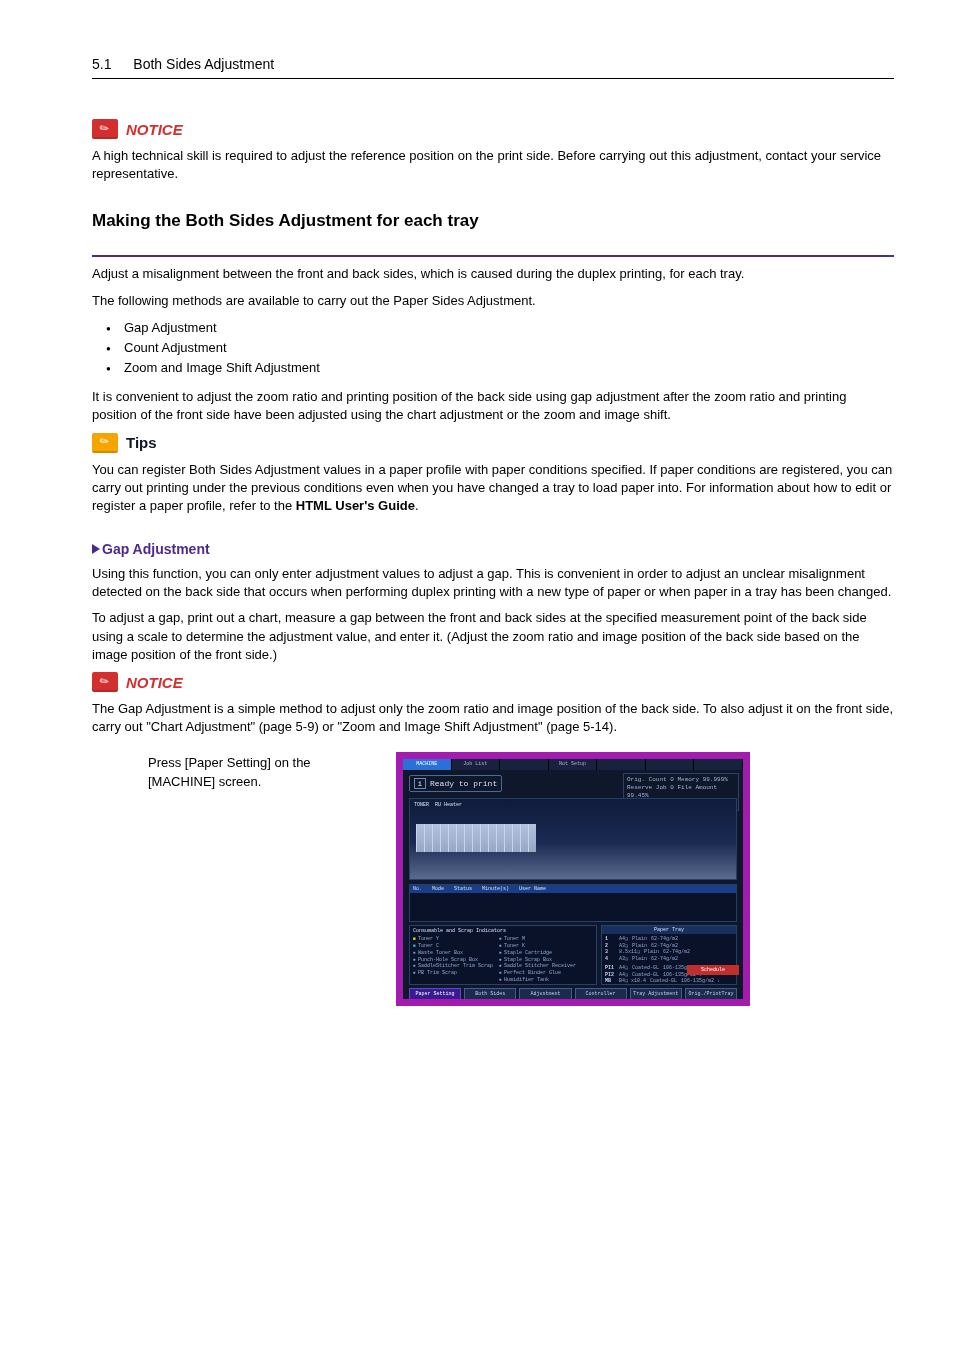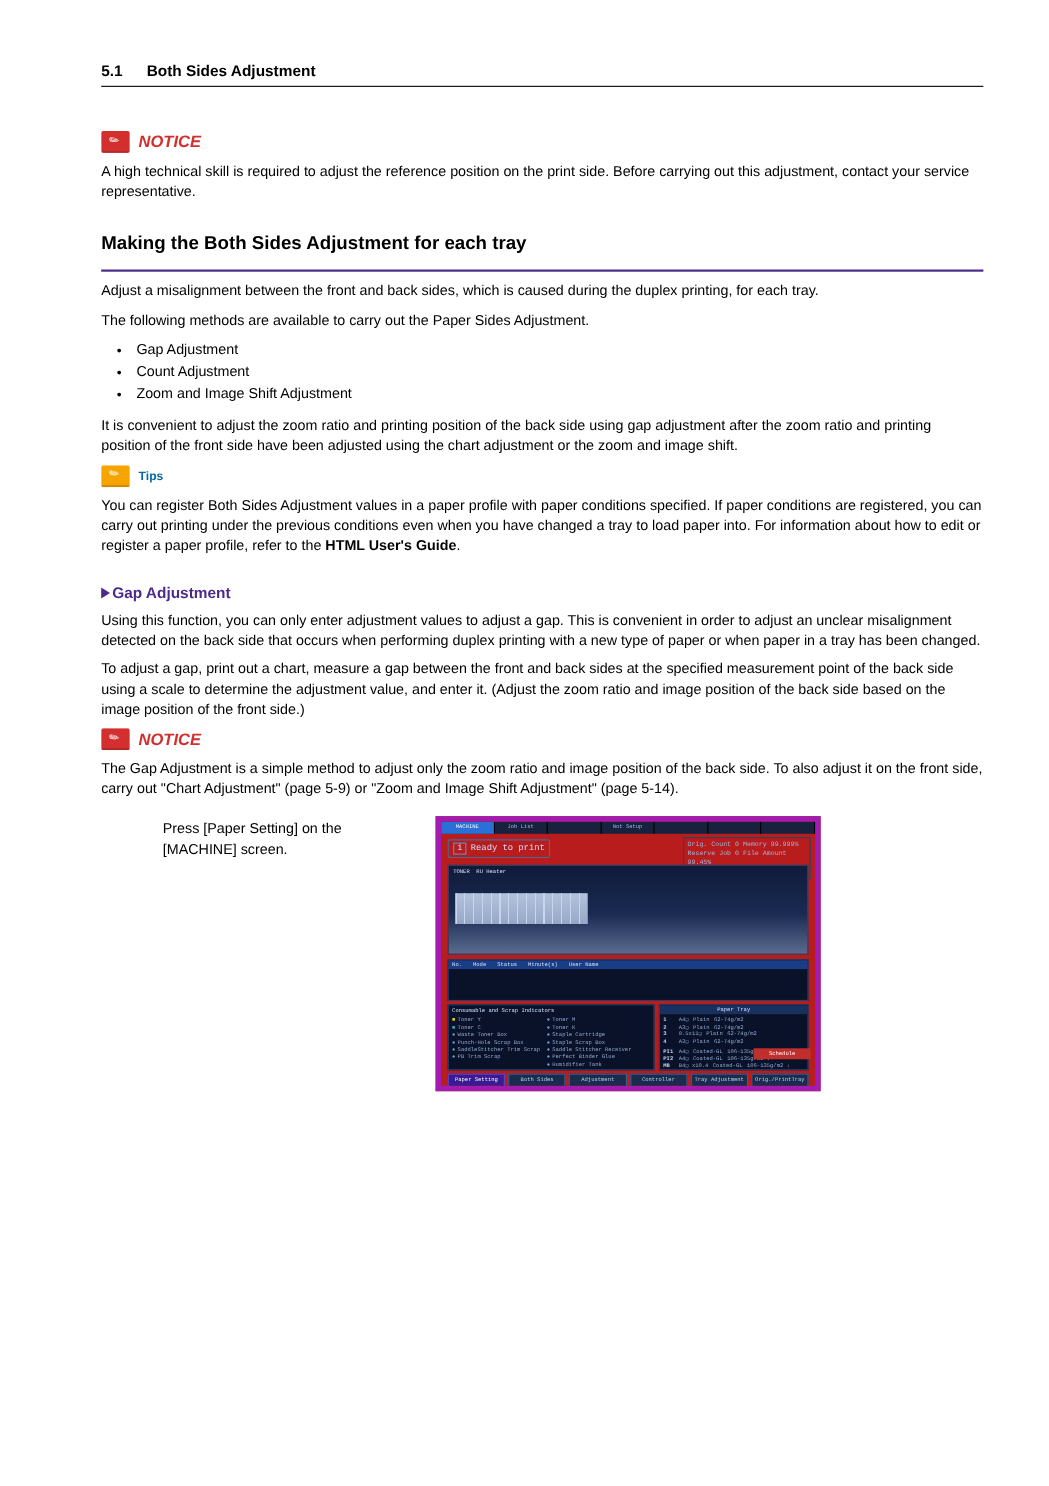--- a/index.html
+++ b/index.html
@@ -9,21 +9,21 @@
     color: #000;
     width: 954px;
   }
   .page {
     padding: 56px 60px 40px 92px;
   }
   .header-row {
     border-bottom: 1px solid #000;
     padding-bottom: 6px;
     margin-bottom: 40px;
-    font-weight: bold;
+    font-weight: normal;
     font-size: 14px;
   }
   .hdr-num { margin-right: 18px; }
   .notice-bar, .tips-bar {
     display: flex;
     align-items: center;
     margin-top: 6px;
     margin-bottom: 6px;
   }
   .icon-box {
@@ -46,33 +46,33 @@
   }
   .icon-pen { transform: rotate(-35deg); display:inline-block; }
   .notice-label {
     font-style: italic;
     font-weight: bold;
     color: #d32f2f;
     font-size: 15px;
   }
   .tips-label {
     font-weight: bold;
-    color: #0369a1;
-    font-size: 11px;
+    color: #0f172a;
+    font-size: 15px;
   }
   p.body {
     font-size: 13px;
     line-height: 1.4;
     margin: 8px 0;
   }
   .h2 {
     font-size: 17px;
     font-weight: bold;
     margin-top: 28px;
-    padding-bottom: 14px;
+    padding-bottom: 24px;
     border-bottom: 2px solid #4b2a8b;
   }
   ul.black {
     margin: 6px 0 10px 0;
     padding-left: 32px;
   }
   ul.black li {
     font-size: 13px;
     line-height: 1.55;
     list-style: none;
@@ -114,22 +114,22 @@
   }
   .step-text {
     width: 230px;
     font-size: 13px;
     line-height: 1.4;
     padding-top: 2px;
   }
   .machine-shot {
     width: 340px;
     height: 240px;
-    background: #b91c1c;
-    border: 5px solid #a21caf;
+    background: #0f172a;
+    border: 7px solid #a21caf;
     position: relative;
     font-family: "Courier New", monospace;
     font-size: 7px;
     color: #bfcde6;
     overflow: hidden;
   }
   .ms-tabs {
     display: flex;
     height: 11px;
     background: #18223e;

